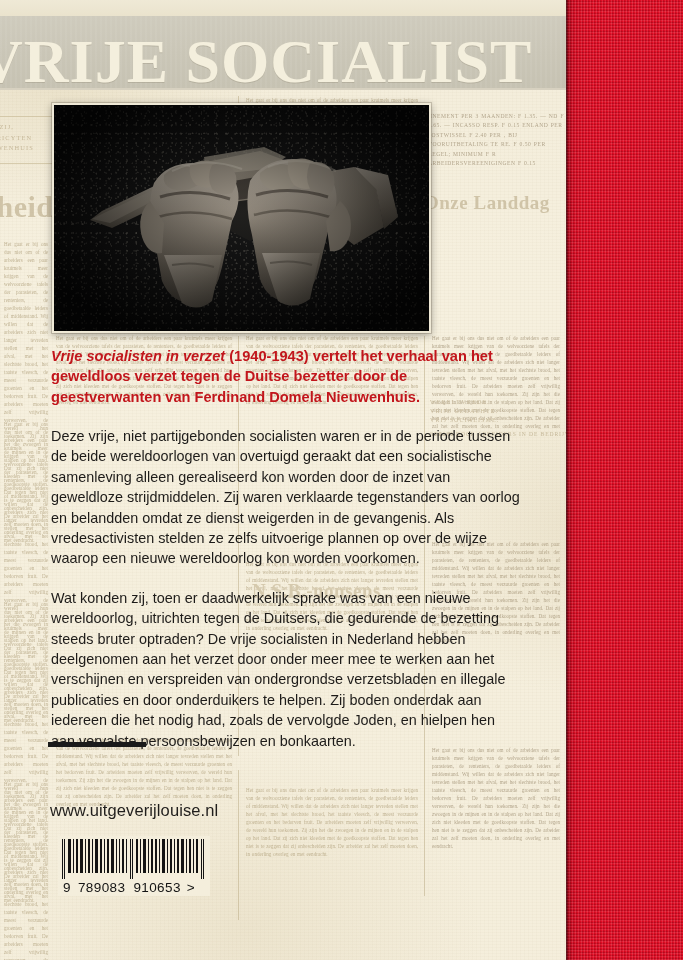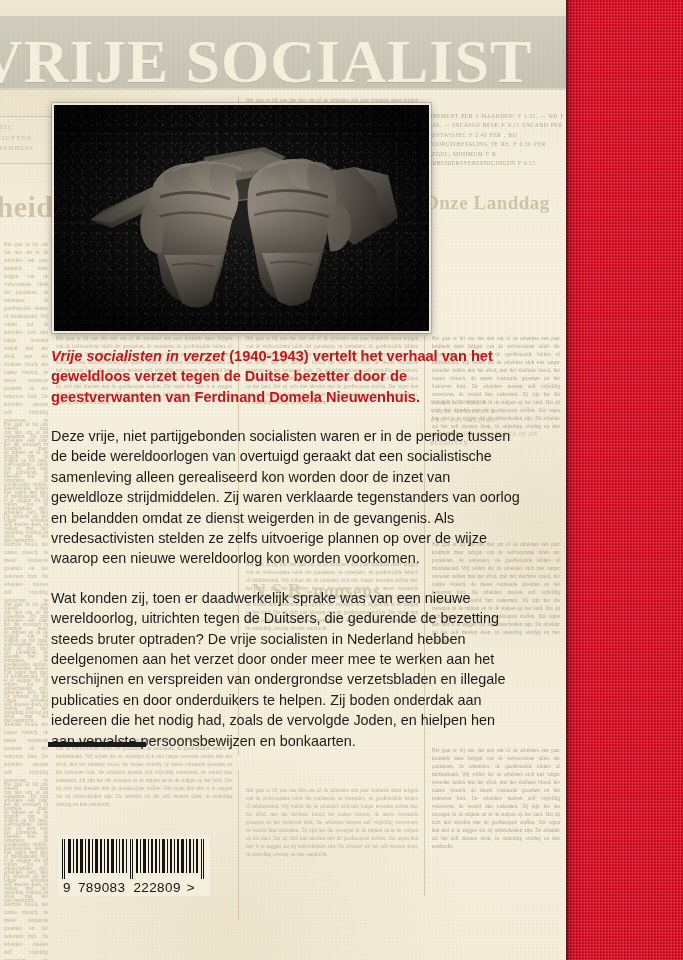--- a/index.html
+++ b/index.html
@@ -22,20 +22,21 @@
   
   .paper {
     position: absolute;
     left: 0; top: 0;
     width: 566px;
     height: 960px;
     background:
       linear-gradient(180deg, rgba(240,233,214,0.5) 0%, rgba(246,240,224,0.2) 30%, rgba(243,236,217,0.45) 100%),
       #f6f0de;
     overflow: hidden;
+    padding-left: 44px;
   }
   .paper-grain {
     position: absolute; inset: 0;
     background-image:
       repeating-linear-gradient(0deg, rgba(160,140,100,0.035) 0px, rgba(160,140,100,0.035) 1px, transparent 1px, transparent 3px),
       repeating-linear-gradient(90deg, rgba(160,140,100,0.03) 0px, rgba(160,140,100,0.03) 1px, transparent 1px, transparent 4px);
     pointer-events: none;
   }
   .paper-stain {
     position: absolute; inset: 0;
@@ -386,20 +387,21 @@
       <div class="photo-vignette"></div>
     </div>
 
     <div class="blurb">
       <p class="lede"><em>Vrije socialisten in verzet</em><span> (1940-1943) vertelt het verhaal van het geweldloos verzet tegen de Duitse bezetter door de geestverwanten van Ferdinand Domela Nieuwenhuis.</span></p>
       <p class="body-p">Deze vrije, niet partijgebonden socialisten waren er in de periode tussen de beide wereldoorlogen van overtuigd geraakt dat een socialistische samenleving alleen gerealiseerd kon worden door de inzet van geweldloze strijdmiddelen. Zij waren verklaarde tegenstanders van oorlog en belandden omdat ze dienst weigerden in de gevangenis. Als vredesactivisten stelden ze zelfs uitvoerige plannen op over de wijze waarop een nieuwe wereldoorlog kon worden voorkomen.</p>
       <p class="body-p">Wat konden zij, toen er daadwerkelijk sprake was van een nieuwe wereldoorlog, uitrichten tegen de Duitsers, die gedurende de bezetting steeds bruter optraden? De vrije socialisten in Nederland hebben deelgenomen aan het verzet door onder meer mee te werken aan het verschijnen en verspreiden van ondergrondse verzetsbladen en illegale publicaties en door onderduikers te helpen. Zij boden onderdak aan iedereen die het nodig had, zoals de vervolgde Joden, en hielpen hen aan vervalste persoonsbewijzen en bonkaarten.</p>
     </div>
 
     <div class="foot-rule"></div>
+    <div class="site-url">www.uitgeverijlouise.nl</div>
 
     <div class="barcode-box">
       <div class="bars">
         <i style="left:0px;width:1px;height:40px;"></i>
         <i style="left:2px;width:1px;height:40px;"></i>
         <i style="left:6px;width:3px;height:34px;"></i>
         <i style="left:11px;width:1px;height:34px;"></i>
         <i style="left:14px;width:2px;height:34px;"></i>
         <i style="left:18px;width:3px;height:34px;"></i>
         <i style="left:23px;width:1px;height:34px;"></i>
@@ -432,21 +434,21 @@
         <i style="left:124px;width:1px;height:34px;"></i>
         <i style="left:127px;width:2px;height:34px;"></i>
         <i style="left:131px;width:1px;height:34px;"></i>
         <i style="left:134px;width:2px;height:34px;"></i>
         <i style="left:139px;width:1px;height:40px;"></i>
         <i style="left:141px;width:1px;height:40px;"></i>
       </div>
       <div class="barcode-digits">
         <span class="g1">9</span>
         <span class="g2">789083</span>
-        <span class="g3">222809</span>
+        <span class="g3">910653</span>
         <span>&gt;</span>
       </div>
     </div>
   </div>
 
   <div class="spine">
     <div class="spine-edge"></div>
   </div>
 
 </div>

